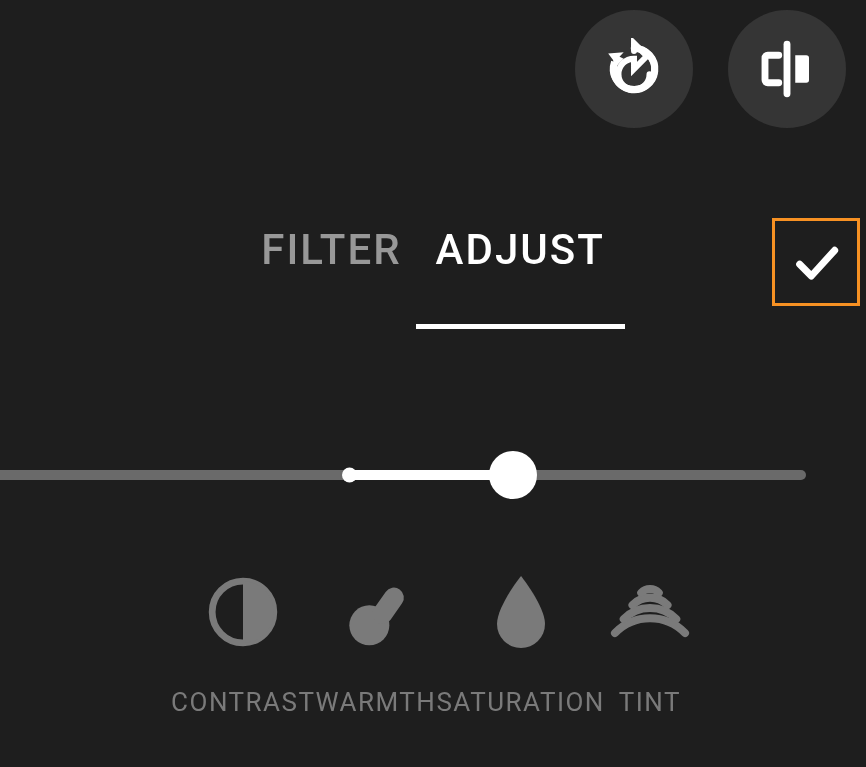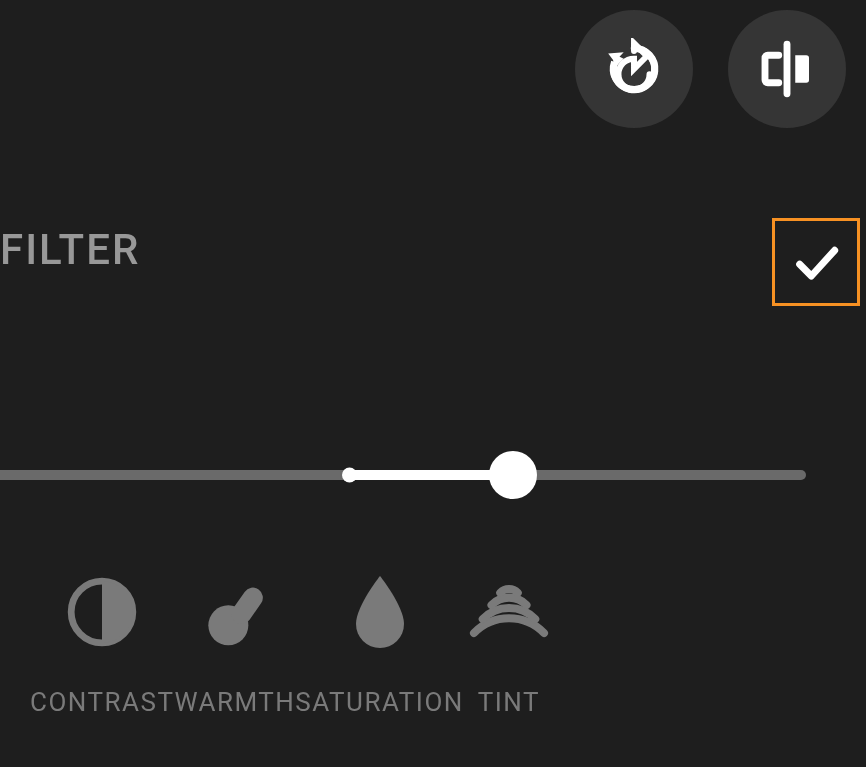--- a/index.html
+++ b/index.html
@@ -32,20 +32,21 @@
       justify-content: center;
       cursor: pointer;
     }
     .tabs-row {
       position: absolute;
       top: 225px;
       left: 0;
       right: 0;
       display: flex;
       align-items: center;
+      justify-content: center;
       gap: 34px;
     }
     .tab {
       font-size: 42px;
       font-weight: 500;
       letter-spacing: 2px;
       color: #989898;
       cursor: pointer;
       padding-bottom: 55px;
     }
@@ -129,21 +130,21 @@
       background: #fff;
       border-radius: 50%;
       cursor: pointer;
     }
     .adjust-items {
       position: absolute;
       bottom: 50px;
       left: 0;
       right: 0;
       display: flex;
-      justify-content: flex-start;
+      justify-content: center;
       padding: 0 30px;
     }
     .adjust-item {
       display: flex;
       flex-direction: column;
       align-items: center;
       gap: 35px;
       cursor: pointer;
     }
     .adjust-icon {
@@ -178,20 +179,21 @@
     <svg width="66" height="66" viewBox="0 0 24 24" fill="none">
       <line x1="12" y1="3" x2="12" y2="21" stroke="#fff" stroke-width="2.5" stroke-linecap="round"></line>
       <path d="M 9 7 L 5 7 A 1 1 0 0 0 4 8 L 4 16 A 1 1 0 0 0 5 17 L 9 17" stroke="#fff" stroke-width="2.5" fill="none" stroke-linecap="round"></path>
       <path d="M 15 7 L 19 7 A 1 1 0 0 1 20 8 L 20 16 A 1 1 0 0 1 19 17 L 15 17 Z" fill="#fff"></path>
     </svg>
   </div>
 </div>
 
 <div class="tabs-row">
   <div class="tab">FILTER</div>
+  <div class="tab active">ADJUST</div>
 </div>
 
 <div class="confirm-btn">
   <svg width="56" height="56" viewBox="0 0 24 24">
     <path d="M5 13 L10 18 L20 7" stroke="#fff" stroke-width="3" fill="none" stroke-linecap="round" stroke-linejoin="round"></path>
   </svg>
 </div>
 
 <div class="slider-container">
   <div class="slider-track-left"></div>

